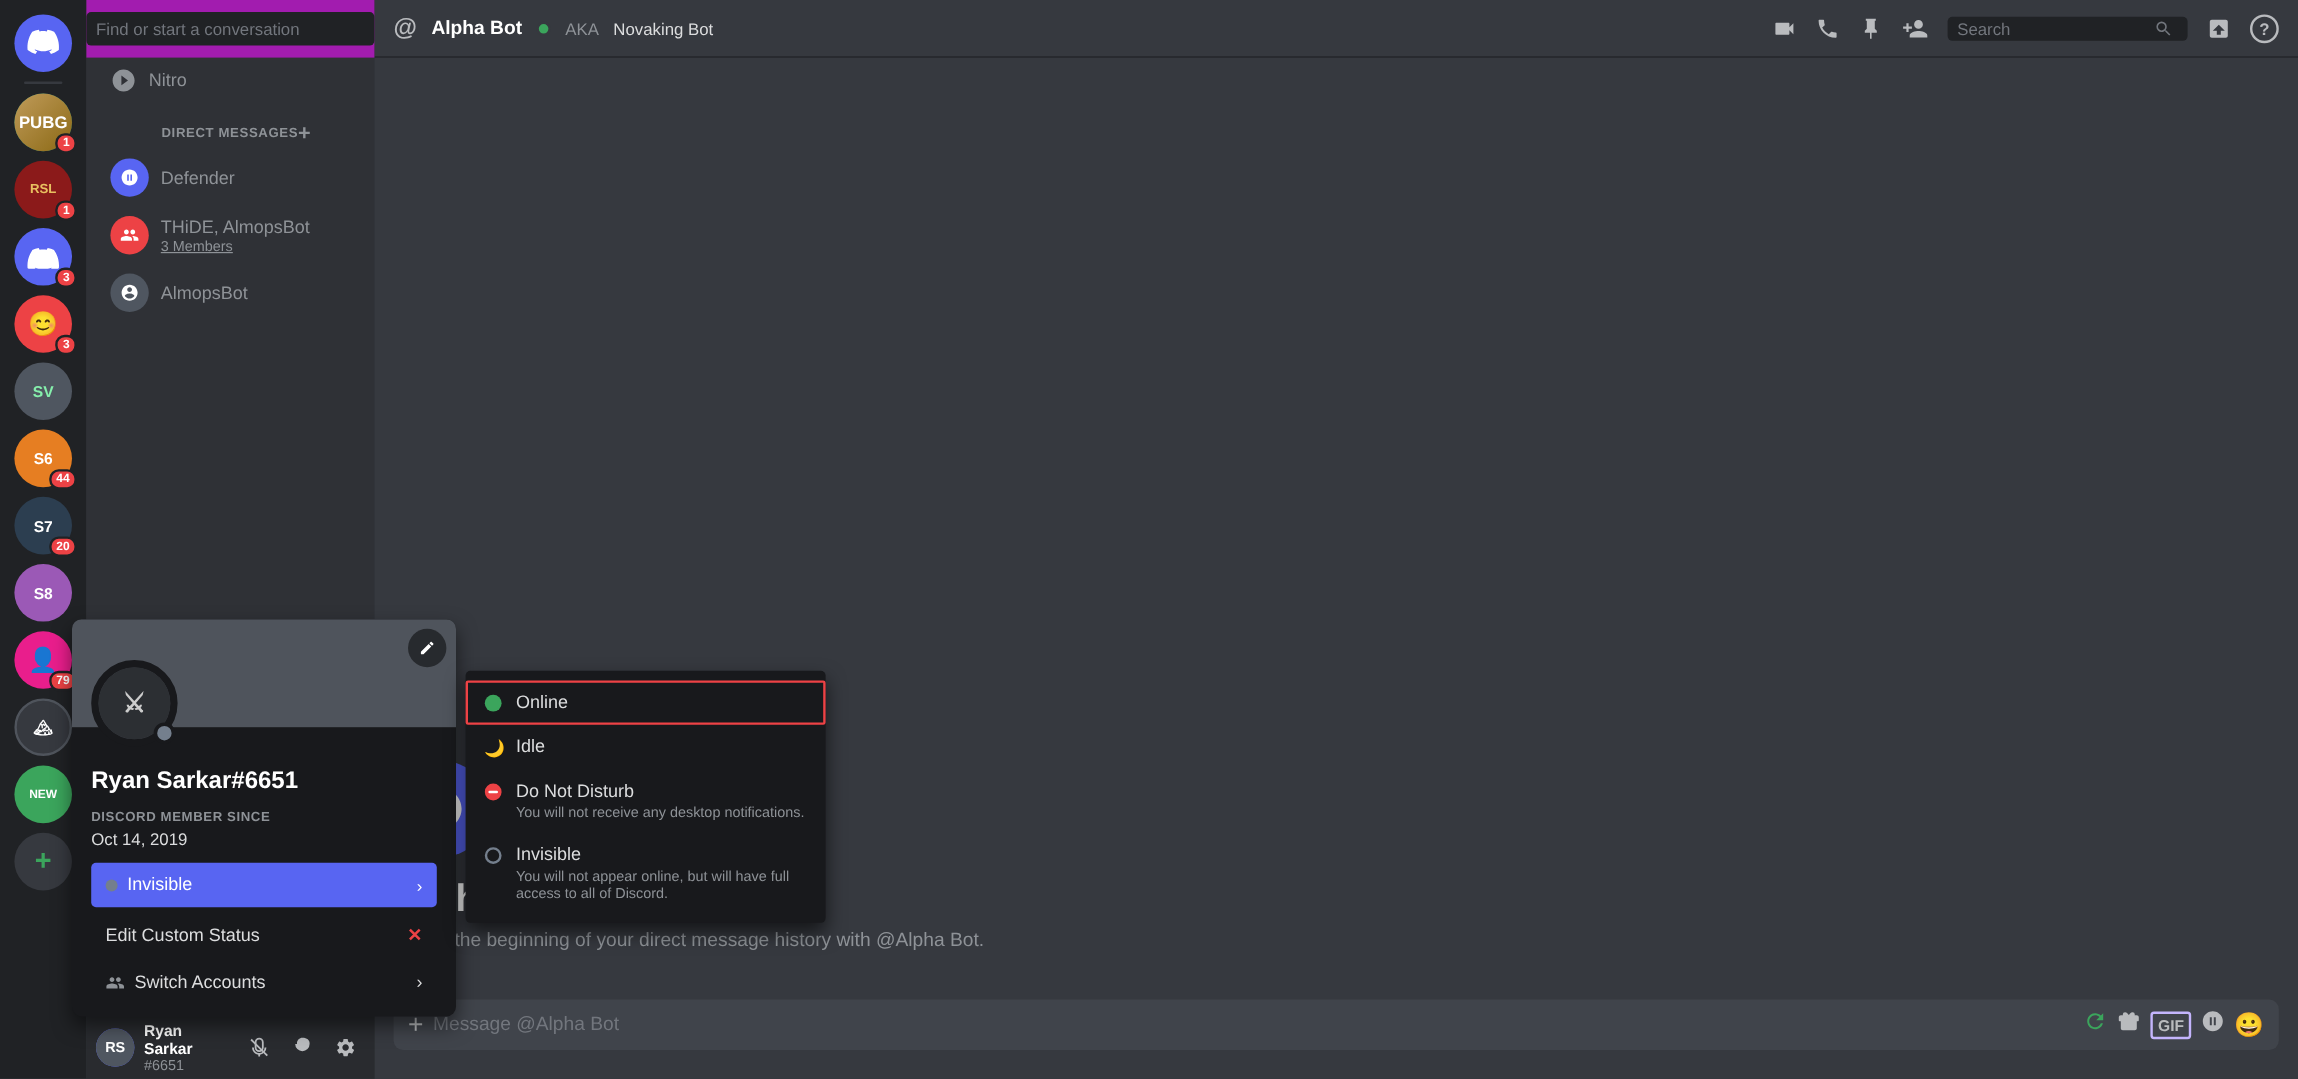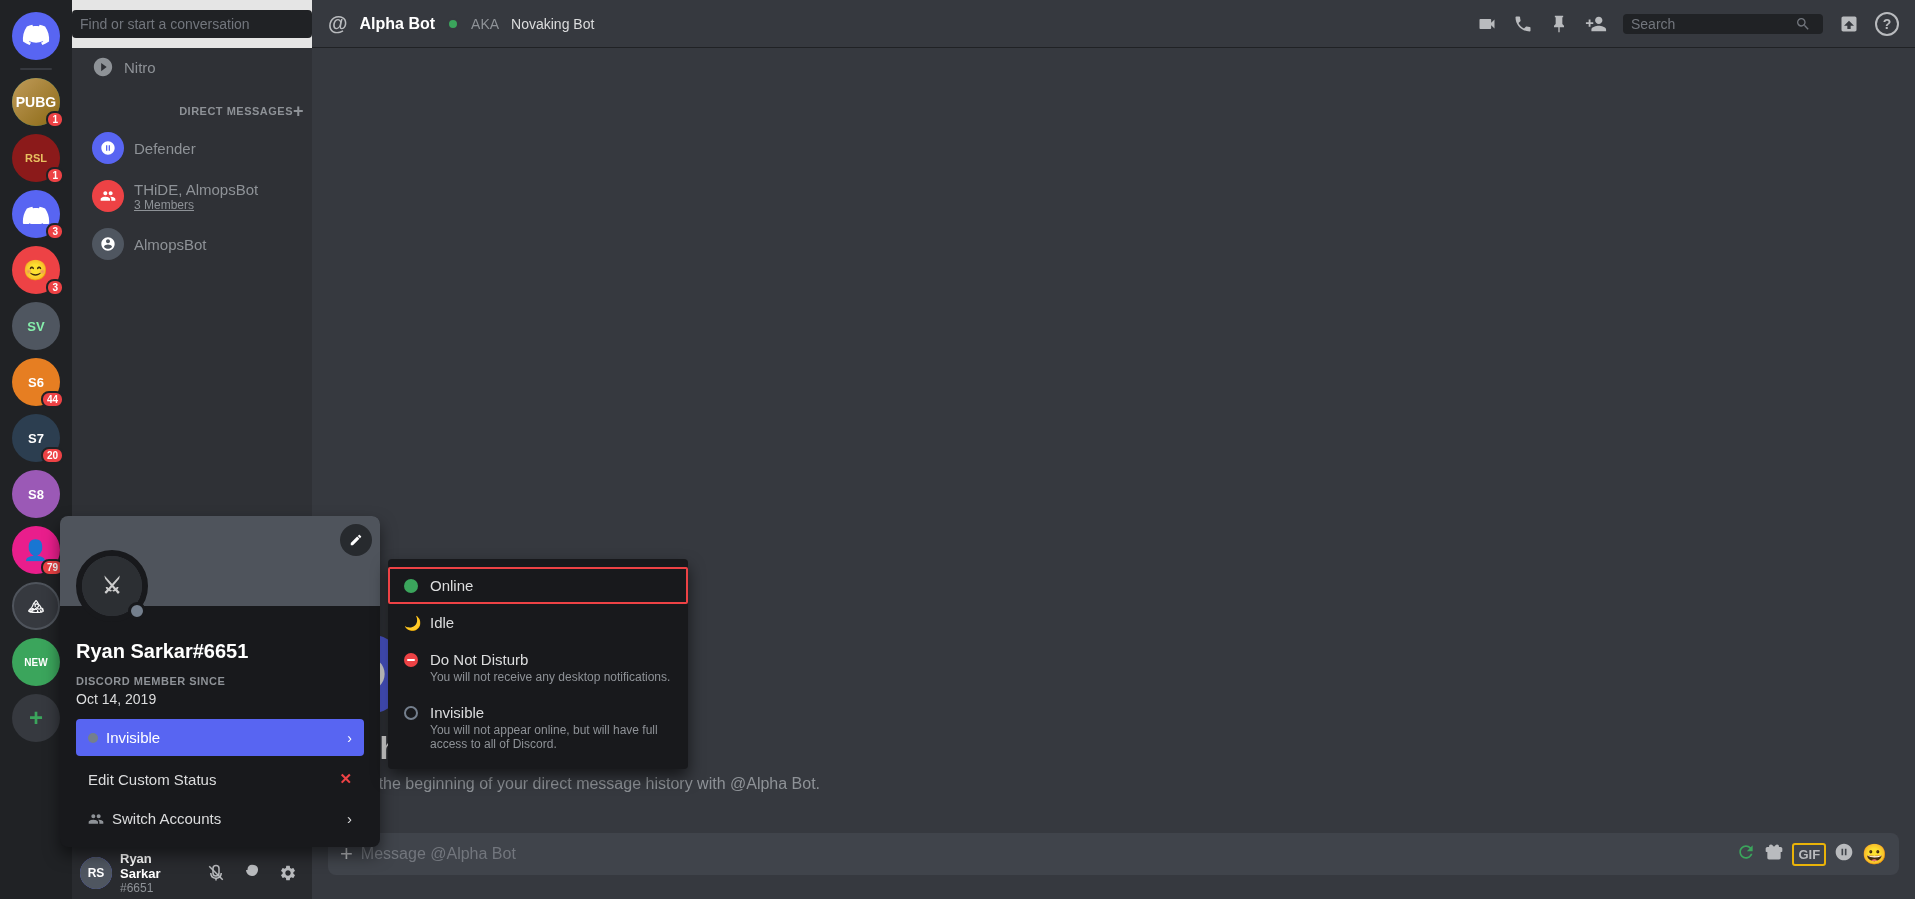--- a/index.html
+++ b/index.html
@@ -69,37 +69,37 @@
       width: 240px;
       background: #2f3136;
       display: flex;
       flex-direction: column;
       flex-shrink: 0;
       height: 899px;
       position: relative;
     }
     .dm-search {
       padding: 10px 0;
-      background: #e5e5e5;
+      background: #a21caf;
     }
     .dm-search input {
       width: 100%;
       background: #202225;
       border: none;
       border-radius: 4px;
       padding: 6px 8px;
       color: #dcddde;
       font-size: 14px;
       outline: none;
     }
     .dm-search input::placeholder { color: #72767d; }
     .dm-section-header {
       display: flex;
       align-items: center;
-      justify-content: flex-end;
+      justify-content: center;
       padding: 16px 8px 4px 18px;
       color: #8e9297;
       font-size: 11px;
       font-weight: 700;
       text-transform: uppercase;
       letter-spacing: 0.5px;
     }
     .dm-section-header .add-dm {
       color: #8e9297;
       cursor: pointer;
@@ -741,21 +741,21 @@
         <div class="icon-btn">
           <svg width="20" height="20" viewBox="0 0 24 24" fill="#3ba55c">
               <path d="M17.65 6.35C16.2 4.9 14.21 4 12 4c-4.42 0-7.99 3.58-7.99 8s3.57 8 7.99 8c3.73 0 6.84-2.55 7.73-6h-2.08c-.82 2.33-3.04 4-5.65 4-3.31 0-6-2.69-6-6s2.69-6 6-6c1.66 0 3.14.69 4.22 1.78L13 11h7V4l-2.35 2.35z"></path>
             </svg>
         </div>
         <div class="icon-btn">
           <svg width="20" height="20" viewBox="0 0 24 24" fill="#b9bbbe">
               <path d="M20 6h-2.18c.07-.26.18-.5.18-.78A2.22 2.22 0 0015.78 3a2.93 2.93 0 00-2.28 1.09L12 5.83l-1.5-1.74A2.93 2.93 0 008.22 3 2.22 2.22 0 006 5.22c0 .28.11.52.18.78H4c-1.1 0-2 .9-2 2v3c0 .55.45 1 1 1h1v7c0 1.1.9 2 2 2h12c1.1 0 2-.9 2-2v-7h1c.55 0 1-.45 1-1V8c0-1.1-.9-2-2-2z"></path>
             </svg>
         </div>
-        <div class="icon-btn" style="color:#b9bbbe;font-size:13px;font-weight:bold;border:2px solid #eab308;padding:2px 4px;border-radius:3px;">GIF</div>
+        <div class="icon-btn" style="color:#b9bbbe;font-size:13px;font-weight:bold;border:2px solid #c4b5fd;padding:2px 4px;border-radius:3px;">GIF</div>
         <div class="icon-btn">
           <svg width="20" height="20" viewBox="0 0 24 24" fill="#b9bbbe">
               <path d="M12 2C6.48 2 2 6.48 2 12s4.48 10 10 10 10-4.48 10-10S17.52 2 12 2zm-1 14H9V8h2v8zm4 0h-2V8h2v8z"></path>
             </svg>
         </div>
         <div class="icon-btn" style="font-size:20px;">😀</div>
       </div>
     </div>
   </div>
 </div>

